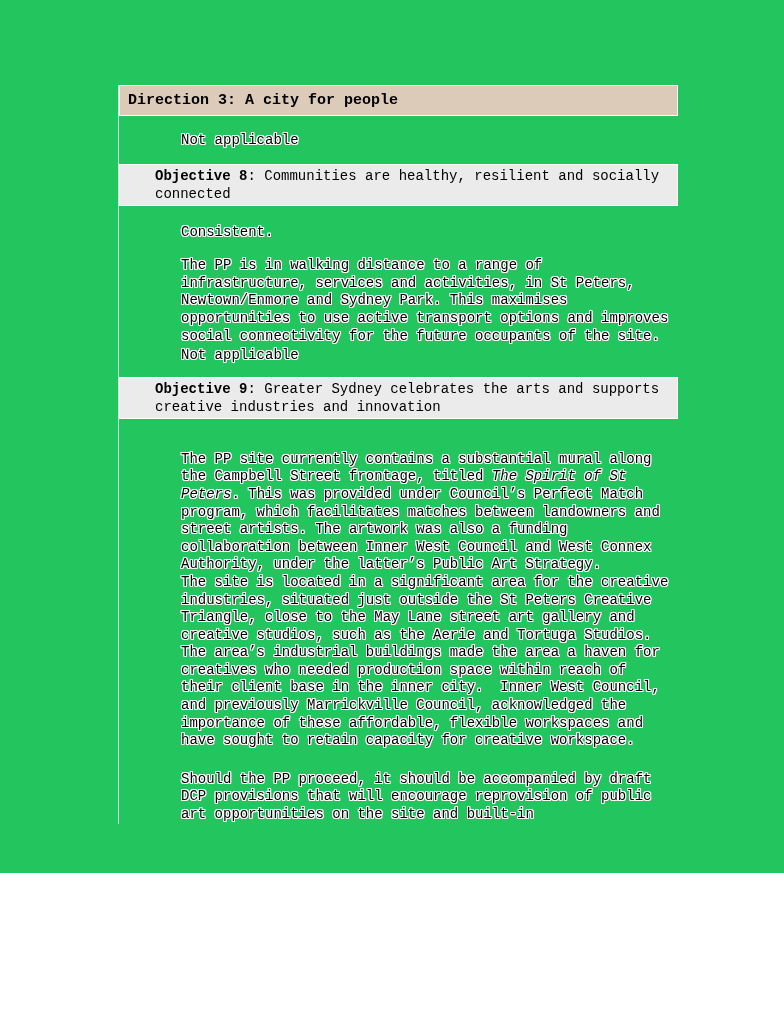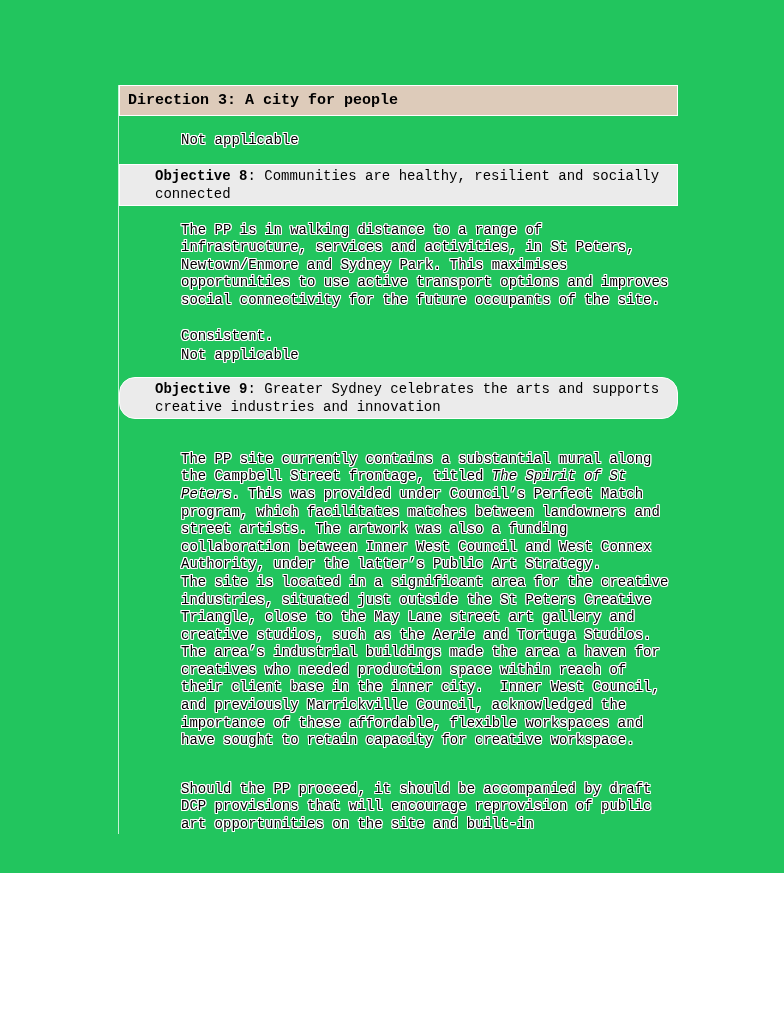--- a/index.html
+++ b/index.html
@@ -51,26 +51,26 @@
     line-height: 17.6px;
     white-space: pre-wrap;
     padding-left: 25px;
   }
   .m-na6   { margin-top: 16px; }
   .m-obj7  { margin-top: 14px; }
   .m-con7  { margin-top: 18px; }
   .m-par7  { margin-top: 16px; }
   .m-obj8  { margin-top: 18px; }
   .m-na8   { margin-top: 2px;  }
-  .m-obj9  { margin-top: 12px; border-radius: 16px; }
+  .m-obj9  { margin-top: 12px; }
   .m-con9  { margin-top: 16px; }
   .m-par9a { margin-top: 32px; }
   .m-par9b { }
   .m-par9c { margin-top: 21px; }
-  .m-par9d { margin-top: 31px; }
+  .m-par9d { margin-top: 21px; }
   .italic { font-style: italic; }
   
   .rule {
     position: absolute;
     height: 1.5px;
     background: #151515;
     box-shadow: 0 2px 0 rgba(255,255,255,0.95), 0 -1.5px 0 rgba(255,255,255,0.55);
   }
   .rule-a { top: 919px; left: 115px; width: 563px; }
   .rule-b { top: 933px; left: 107px; width: 560px; }
@@ -95,23 +95,23 @@
       <span>Direction 3: A city for people</span>
     </div>
 
 
     <p class="body-text halo m-na6">Not applicable</p>
 
     <div class="row objective m-obj7">
       <span class="obj-label">Objective 8</span><span>: Communities are healthy, resilient and socially connected</span>
     </div>
 
+    <p class="body-text halo m-con7">Consistent.</p>
+
     <p class="body-text halo m-par7">The PP is in walking distance to a range of infrastructure, services and activities, in St Peters, Newtown/Enmore and Sydney Park. This maximises opportunities to use active transport options and improves social connectivity for the future occupants of the site.</p>
-
-    <p class="body-text halo m-con7">Consistent.</p>
 
 
     <p class="body-text halo m-na8">Not applicable</p>
 
     <div class="row objective m-obj9">
       <span class="obj-label">Objective 9</span><span>: Greater Sydney celebrates the arts and supports creative industries and innovation</span>
     </div>
 
 
     <p class="body-text halo m-par9a"><span>The PP site currently contains a substantial mural along the Campbell Street frontage, titled </span><span class="italic">The Spirit of St Peters</span><span>. This was provided under Council’s Perfect Match program, which facilitates matches between landowners and street artists. The artwork was also a funding collaboration between Inner West Council and West Connex Authority, under the latter’s Public Art Strategy.</span></p>

